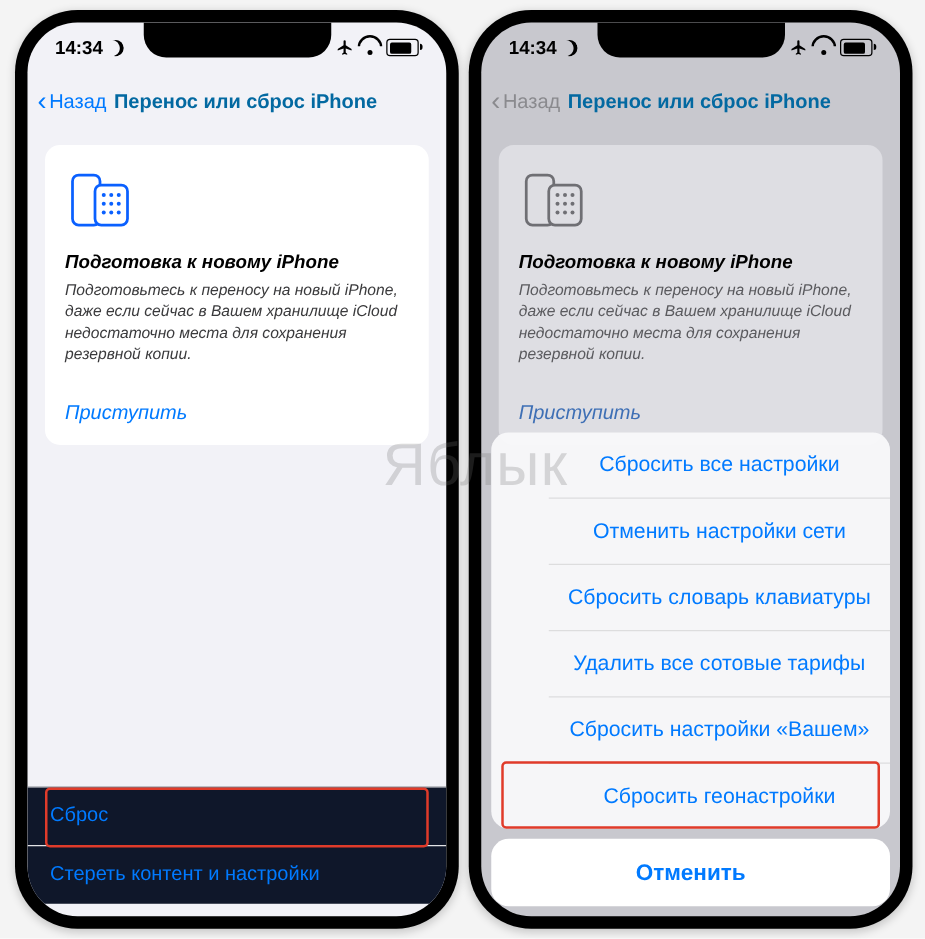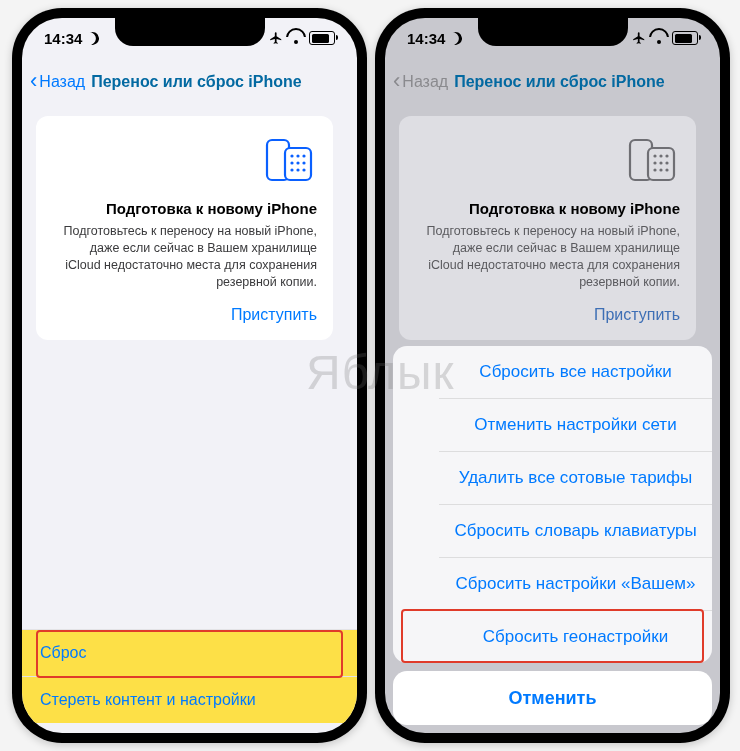--- a/index.html
+++ b/index.html
@@ -15,31 +15,31 @@
   .statusbar{position:absolute;top:0;left:0;right:0;height:40px;display:flex;justify-content:space-between;align-items:center;padding:0 22px;z-index:40;font-weight:600;font-size:15px;color:#000;}
   .sb-left{display:flex;align-items:center;gap:4px}
   .sb-right{display:flex;align-items:center;gap:5px}
   
   .navbar{position:absolute;top:42px;left:0;right:0;height:44px;display:flex;align-items:center;padding:0 8px;font-size:16px;}
   .back{display:flex;align-items:center;color:#007aff;gap:2px}
   .chev{font-size:22px;font-weight:400;margin-top:-2px}
   .navtitle{font-weight:600;color:#0369a1;margin-left:6px}
   .navbar .dimtxt{color:#8a8a8e}
   
-  .card{position:absolute;top:98px;left:14px;right:24px;border-radius:12px;padding:22px 16px 16px;text-align:right;}
+  .card{position:absolute;top:98px;left:14px;right:14px;border-radius:12px;padding:22px 16px 16px;text-align:left;font-style:italic;}
   .card.light{background:#fff;}
   .card.dim{background:#dedee3;}
   .card-icon{display:inline-block;margin-bottom:6px}
   .card-title{font-weight:600;font-size:15px;color:#000;margin:8px 0 6px}
   .card-desc{font-size:12.5px;line-height:1.35;color:#3a3a3c}
   .dim .card-desc{color:#5a5a5e}
-  .card-action{margin-top:15px;font-size:16px;color:#007aff}
+  .card-action{margin-top:30px;font-size:16px;color:#007aff}
   .dim .card-action{color:#3e6fb5}
   
-  .bottomlist{position:absolute;left:0;right:0;bottom:10px;background:#fde047;}
+  .bottomlist{position:absolute;left:0;right:0;bottom:10px;background:#0f172a;}
   .li{height:46px;display:flex;align-items:center;padding:0 18px;font-size:16px;color:#007aff;border-top:1px solid #e3e3e6}
   .hl{position:absolute;left:14px;right:14px;border:2px solid #e03b2a;border-radius:4px;pointer-events:none;}
   
   .sheet{position:absolute;left:8px;right:8px;bottom:8px;z-index:30;}
   .sheet-group{background:rgba(248,248,250,.96);border-radius:14px;overflow:hidden;padding-left:46px;}
   .sheet-item{height:52px;display:flex;align-items:center;justify-content:center;font-size:17px;color:#007aff;border-top:1px solid rgba(0,0,0,.1);font-weight:400}
   .sheet-item:first-child{border-top:none}
   .sheet-cancel{margin-top:8px;background:#fff;border-radius:14px;height:54px;display:flex;align-items:center;justify-content:center;font-size:18px;color:#007aff;font-weight:600}
   .hl2{position:absolute;border:2px solid #e03b2a;border-radius:4px;pointer-events:none;z-index:31;}
   
@@ -170,22 +170,22 @@
         </div>
         <div class="card-title">Подготовка к новому iPhone</div>
         <div class="card-desc">Подготовьтесь к переносу на новый iPhone, даже если сейчас в Вашем хранилище iCloud недостаточно места для сохранения резервной копии.</div>
         <div class="card-action">Приступить</div>
       </div>
 
       <div class="sheet">
         <div class="sheet-group">
           <div class="sheet-item">Сбросить все настройки</div>
           <div class="sheet-item">Отменить настройки сети</div>
+          <div class="sheet-item">Сбросить словарь клавиатуры</div>
           <div class="sheet-item">Удалить все сотовые тарифы</div>
-          <div class="sheet-item">Сбросить словарь клавиатуры</div>
           <div class="sheet-item">Сбросить настройки «Вашем»</div>
           <div class="sheet-item">Сбросить геонастройки</div>
         </div>
         <div class="sheet-cancel">Отменить</div>
       </div>
       <div class="hl2" style="left:16px;right:16px;bottom:70px;height:50px"></div>
     </div>
   </div>
 
   <div class="watermark">Яблык</div>

